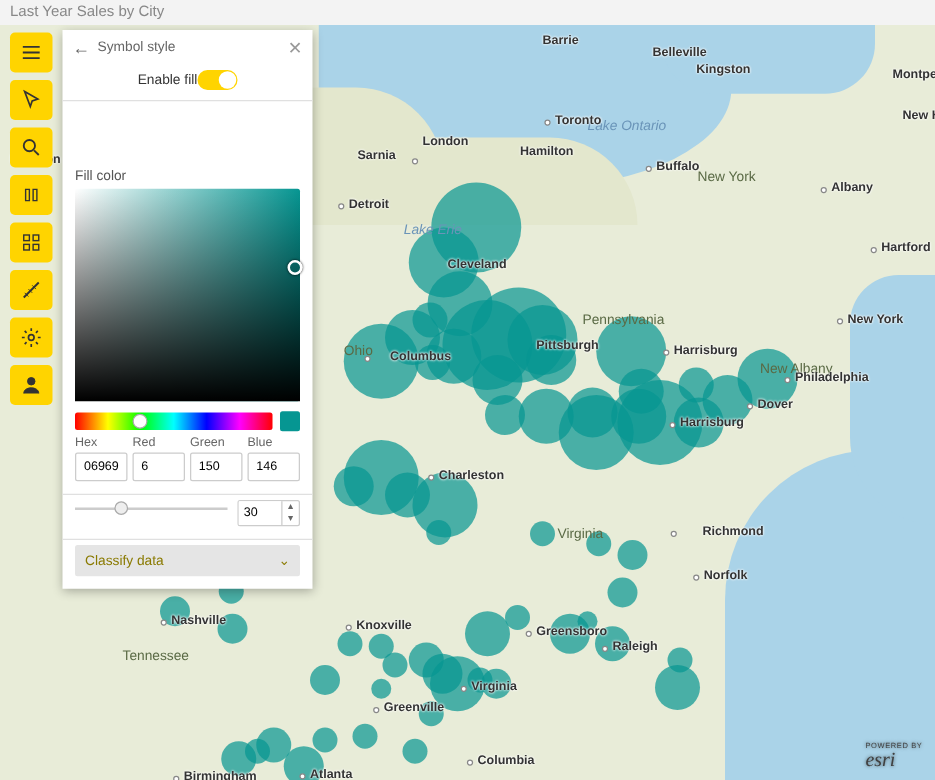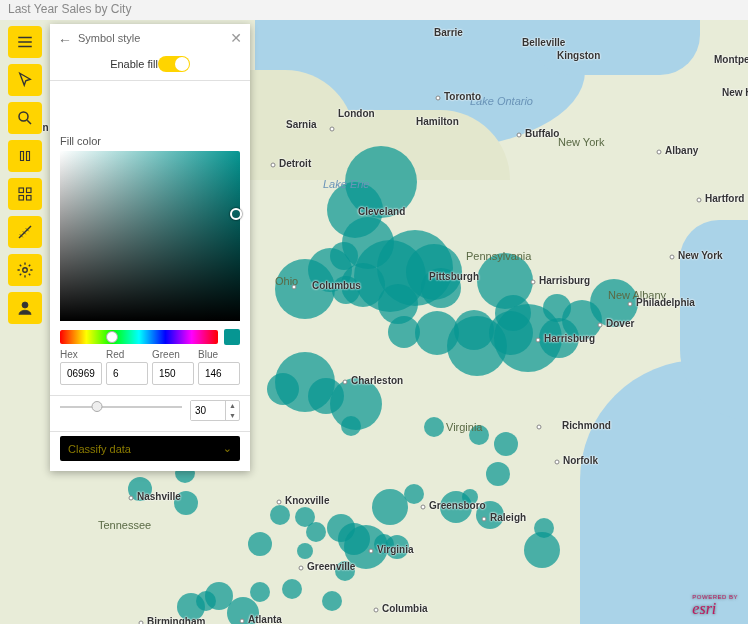--- a/index.html
+++ b/index.html
@@ -37,22 +37,22 @@
   .fld .flbl { font-size: 10px; color: #666; }
   .fld input { width: 100%; padding: 5px 6px; border: 1px solid #ccc; border-radius: 2px; font-size: 10px; }
   .trans-row { display: flex; align-items: flex-start; gap: 8px; margin: 4px 10px 10px; }
   .slider { flex: 1; position: relative; height: 14px; cursor: pointer; }
   .slider .track { position: absolute; top: 6px; left: 0; right: 0; height: 2px; background: #ccc; }
   .slider .sknob { position: absolute; top: 1px; left: 30%; width: 11px; height: 11px; background: #eee; border: 1px solid #aaa; border-radius: 50%; transform: translateX(-50%); }
   .spin { display: flex; border: 1px solid #ccc; border-radius: 2px; }
   .spin input { width: 34px; padding: 4px; border: none; font-size: 10px; }
   .spin .arrows { display: flex; flex-direction: column; width: 14px; border-left: 1px solid #ccc; }
   .spin .ar { flex: 1; display: flex; align-items: center; justify-content: center; font-size: 7px; color: #666; cursor: pointer; }
-  .classify { margin: 4px 10px 10px; padding: 6px 8px; background: #000000; color: #8a7a00; font-size: 11px; display: flex; align-items: center; justify-content: space-between; cursor: pointer; border-radius: 2px; }
-  .esri { position: absolute; right: 10px; bottom: 6px; color: #be185d; font-family: Georgia, serif; font-style: italic; font-size: 16px; text-shadow: 0 0 3px rgba(0,0,0,0.6); }
+  .classify { margin: 4px 10px 10px; padding: 6px 8px; background: #e5e5e5; color: #8a7a00; font-size: 11px; display: flex; align-items: center; justify-content: space-between; cursor: pointer; border-radius: 2px; }
+  .esri { position: absolute; right: 10px; bottom: 6px; color: #404040; font-family: Georgia, serif; font-style: italic; font-size: 16px; text-shadow: 0 0 3px rgba(0,0,0,0.6); }
   .esri .pb { display: block; font-size: 6px; font-style: normal; font-family: Arial; letter-spacing: 0.5px; text-align: right; }
 </style>
 </head>
 <body>
 
 <div class="title-bar">Last Year Sales by City</div>
 
 <div class="map">
 
   <div class="water" style="top:0;left:255px;width:330px;height:130px;border-radius:0 0 180px 200px/0 0 90px 80px;"></div>

